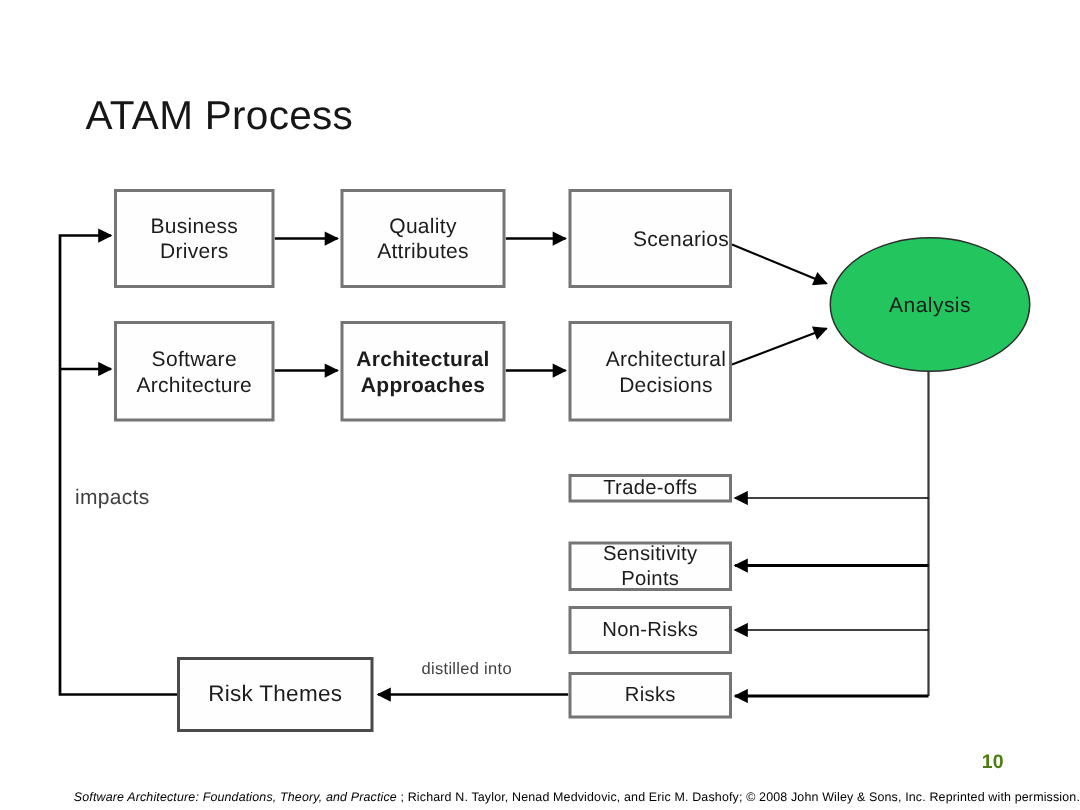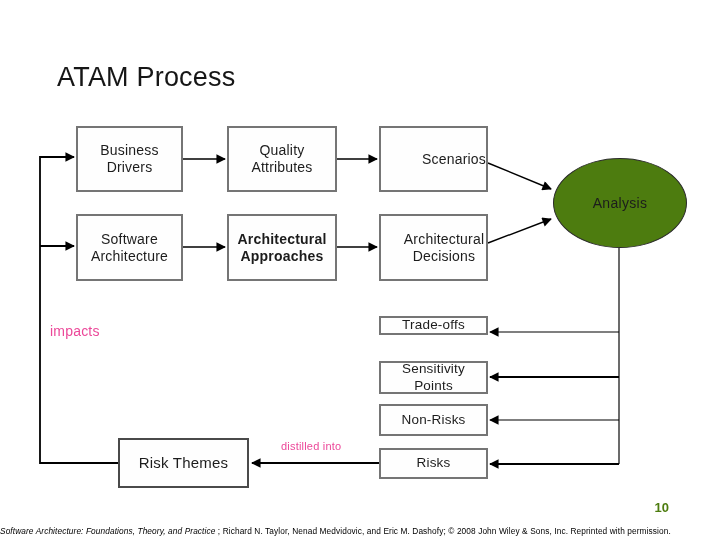--- a/index.html
+++ b/index.html
@@ -24,31 +24,31 @@
     box-sizing:border-box;
     display:flex;align-items:center;justify-content:center;
     text-align:center;
     font-size:14px;line-height:1.2;color:#1c1c1c;
     letter-spacing:0.2px;
     padding:2px 6px;
   }
   .node.small{font-size:13.5px;}
   .ellipse{
     position:absolute;
-    background:#4d7c0f;
+    background:#22c55e;
     border:1.4px solid #2c2c2c;
     border-radius:50%;
     box-sizing:border-box;
     display:flex;align-items:center;justify-content:center;
     font-size:14px;color:#1c1c1c;letter-spacing:0.3px;
   }
   .riskthemes{border-color:#4a4a4a;font-size:15px;}
   .edge-label{
     position:absolute;
-    font-size:14px;color:#ec4899;letter-spacing:0.2px;text-align:right;
+    font-size:14px;color:#404040;letter-spacing:0.2px;text-align:right;
   }
   
   .pos-business{left:76px;top:126px;width:107px;height:66px;}
   .pos-quality{left:227px;top:126px;width:110px;height:66px;}
   .pos-scenarios{left:379px;top:126px;width:109px;height:66px;padding-left:47px;}
   .pos-softarch{left:76px;top:214px;width:107px;height:67px;}
   .pos-archappr{left:227px;top:214px;width:110px;height:67px;font-weight:bold;}
   .pos-archdec{left:379px;top:214px;width:109px;height:67px;padding-left:27px;}
   .pos-analysis{left:553px;top:158px;width:134px;height:90px;}
   .pos-tradeoffs{left:379px;top:316px;width:109px;height:19px;}
@@ -57,21 +57,21 @@
   .pos-risks{left:379px;top:448px;width:109px;height:31px;}
   .pos-riskthemes{left:118px;top:438px;width:131px;height:50px;}
   .pos-impacts{left:50px;top:323px;}
   .pos-distilled{left:281px;top:440px;font-size:11px;}
   .page-number{
     position:absolute;right:51px;top:500px;
     font-size:13px;font-weight:bold;color:#4d7c0f;
   }
   .footer{
     position:absolute;left:0;right:0;top:526px;
-    text-align:left;
+    text-align:right;
     font-size:8.3px;color:#000;
     letter-spacing:0.1px;
     white-space:nowrap;
   }
   .footer .book{font-style:italic;}
 </style>
 </head>
 <body>
 
 <div class="slide">

